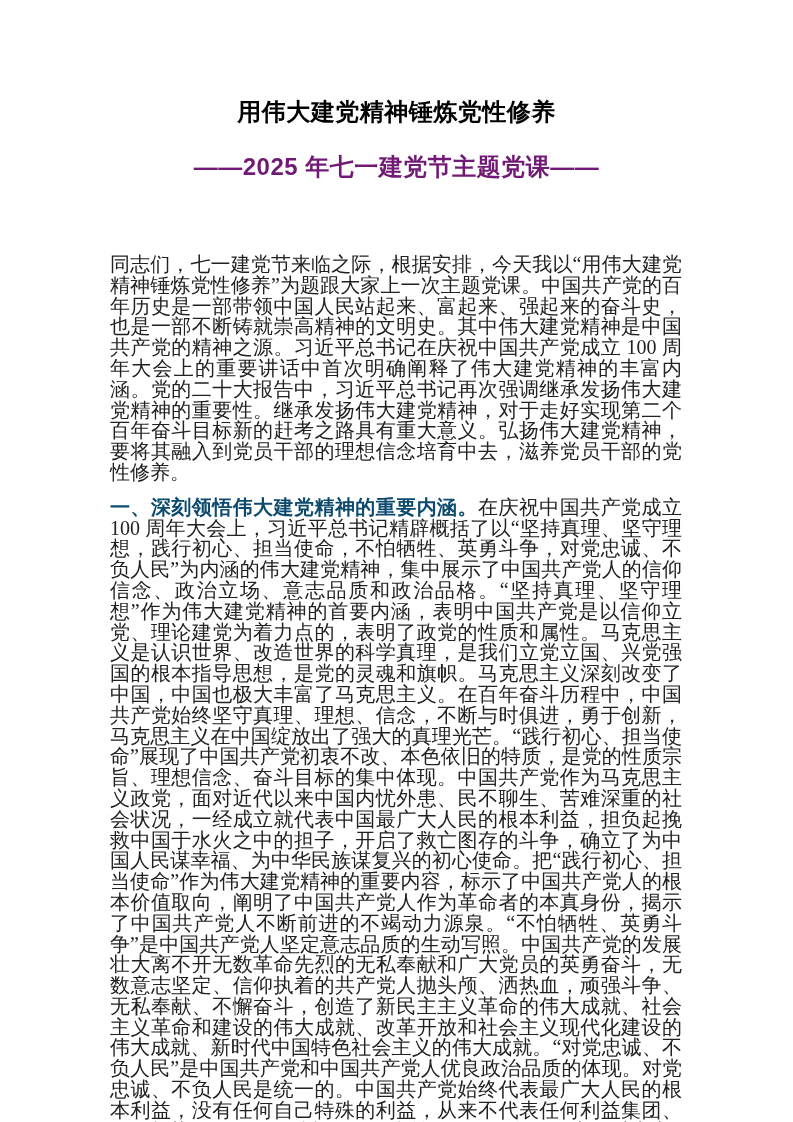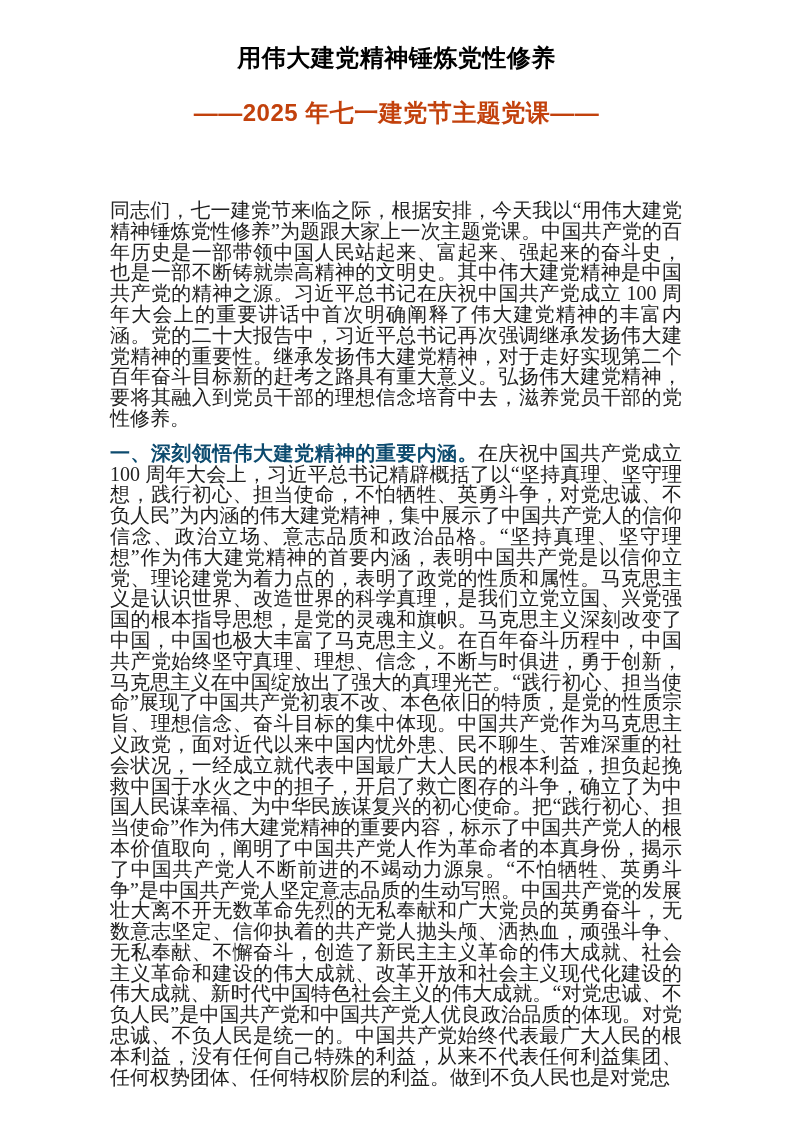--- a/index.html
+++ b/index.html
@@ -10,37 +10,37 @@
   .page {
     position: relative;
     width: 793px;
     height: 1122px;
     background: #ffffff;
     overflow: hidden;
     font-family: "Liberation Serif", "DejaVu Serif", serif;
   }
   .doc-title {
     margin: 0;
-    padding-top: 43px;
+    padding-top: 97px;
     text-align: center;
     font-family: "Liberation Sans", "DejaVu Sans", sans-serif;
     font-weight: 700;
     font-size: 24px;
     line-height: 30px;
     color: #000000;
     letter-spacing: 0.5px;
   }
   .doc-subtitle {
     margin: 25px 0 0 0;
     text-align: center;
     font-family: "Liberation Sans", "DejaVu Sans", sans-serif;
     font-weight: 700;
     font-size: 24px;
     line-height: 30px;
-    color: #c2410c;
+    color: #701a75;
     letter-spacing: 0.5px;
   }
   .doc-body {
     margin-left: 110px;
     margin-top: 72px;
     width: 572px;
     font-size: 20px;
     line-height: 20.8px;
     color: #212121;
     text-align: justify;

